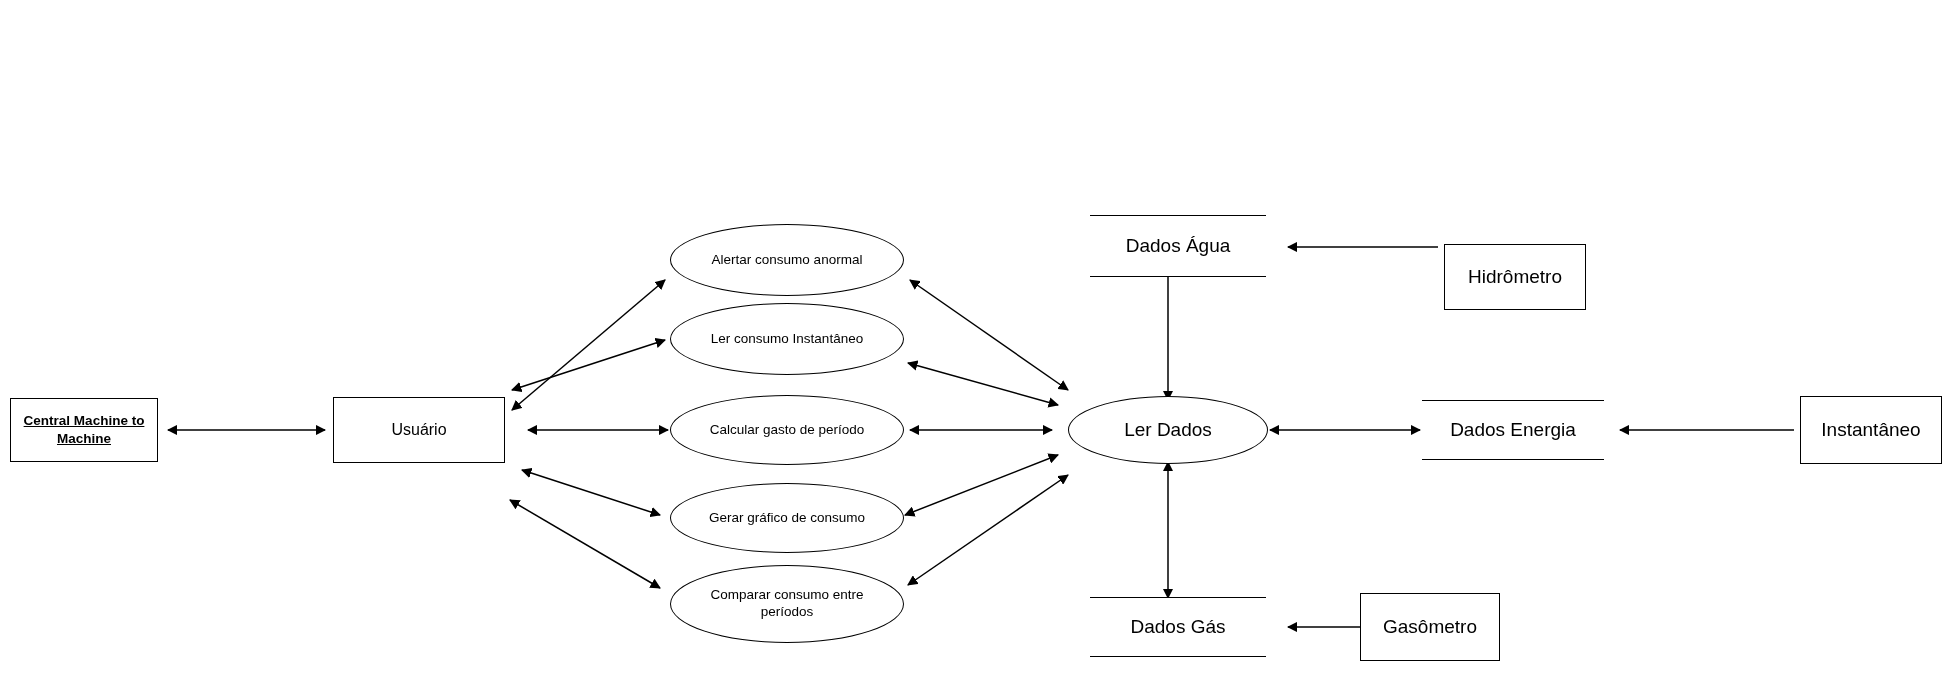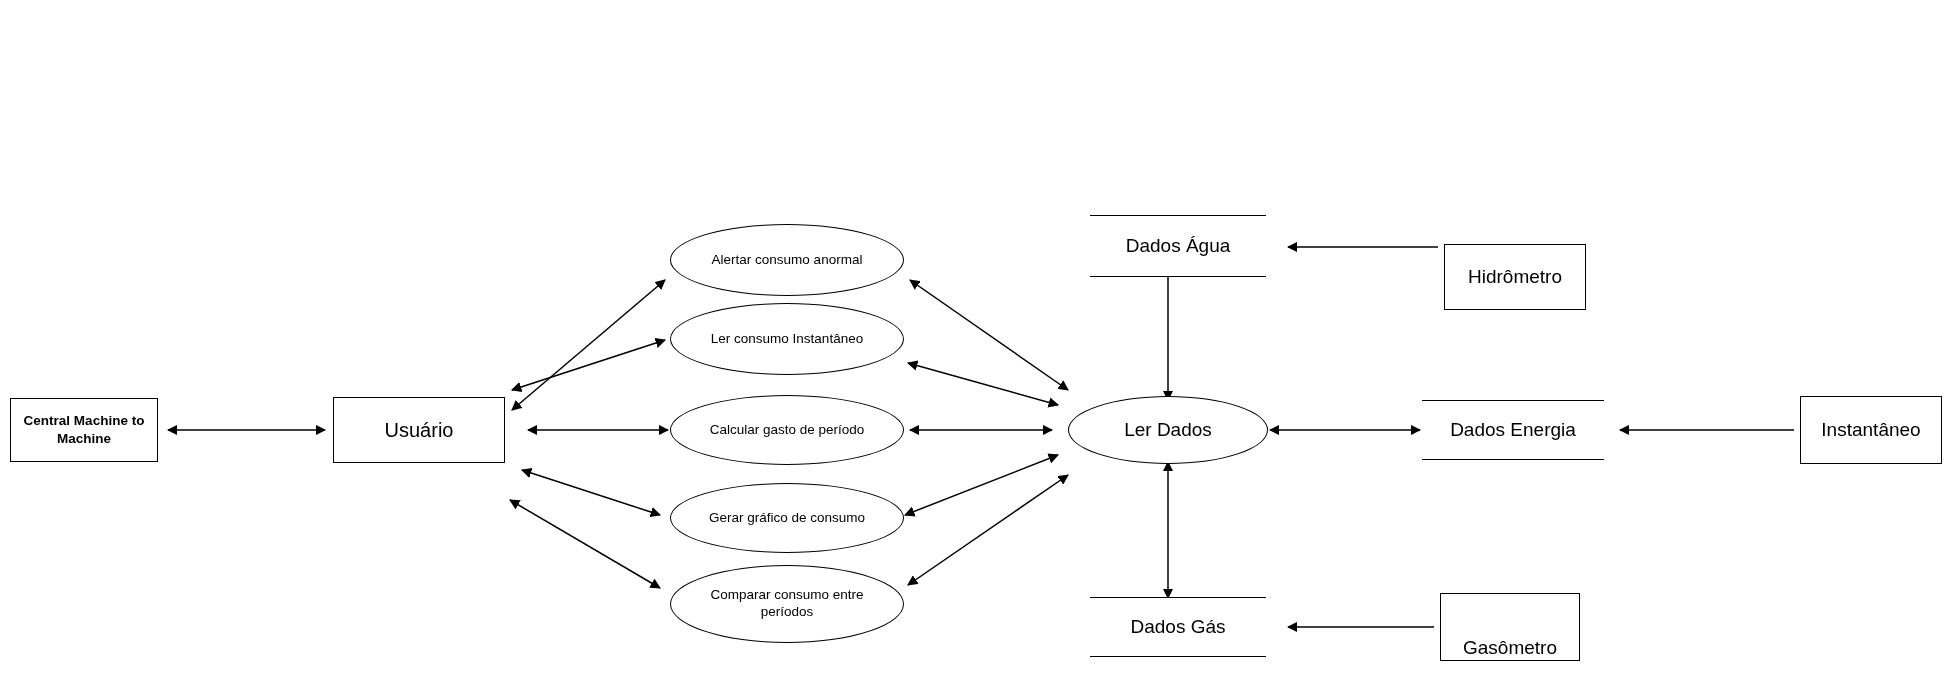--- a/index.html
+++ b/index.html
@@ -44,21 +44,21 @@
   }
   .underline-node {
     border-top: 1.5px solid #000000;
     border-bottom: 1.5px solid #000000;
   }
   .lbl-small {
     font-size: 13.5px;
     line-height: 1.25;
   }
   .lbl-med {
-    font-size: 20px;
+    font-size: 16px;
     line-height: 1.25;
   }
   .lbl-large {
     font-size: 19px;
     line-height: 1.25;
   }
   .lbl-actor {
     font-size: 13.5px;
     font-weight: bold;
     line-height: 1.3;
@@ -96,21 +96,21 @@
       <line x1="1168" y1="462" x2="1168" y2="598"></line>
     </g>
     <g stroke="#000000" stroke-width="1.5" fill="none" marker-end="url(#arrow)">
 
       <line x1="1438" y1="247" x2="1288" y2="247"></line>
       <line x1="1794" y1="430" x2="1620" y2="430"></line>
       <line x1="1434" y1="627" x2="1288" y2="627"></line>
     </g>
   </svg>
 
-  <div class="node rect lbl-actor" style="left:10px; top:398px; width:148px; height:64px;">
+  <div class="node rect lbl-actor" style="left:10px; top:398px; width:148px; height:64px;text-decoration:underline;">
     <span>Central Machine to Machine</span>
   </div>
 
   <div class="node rect lbl-med" style="left:333px; top:397px; width:172px; height:66px;">
     <span>Usuário</span>
   </div>
 
   <div class="node ellipse lbl-small" style="left:670px; top:224px; width:234px; height:72px;">
     <span>Alertar consumo anormal</span>
   </div>
@@ -148,17 +148,17 @@
   </div>
 
   <div class="node rect lbl-large" style="left:1444px; top:228px; width:142px; height:66px;margin-top:16px;">
     <span>Hidrômetro</span>
   </div>
 
   <div class="node rect lbl-large" style="left:1800px; top:396px; width:142px; height:68px;">
     <span>Instantâneo</span>
   </div>
 
-  <div class="node rect lbl-large" style="left:1440px; top:593px; width:140px; height:68px;align-items:flex-end;">
+  <div class="node rect lbl-large" style="left:1360px; top:593px; width:140px; height:68px;">
     <span>Gasômetro</span>
   </div>
 
 </div>
 
 </body></html>

